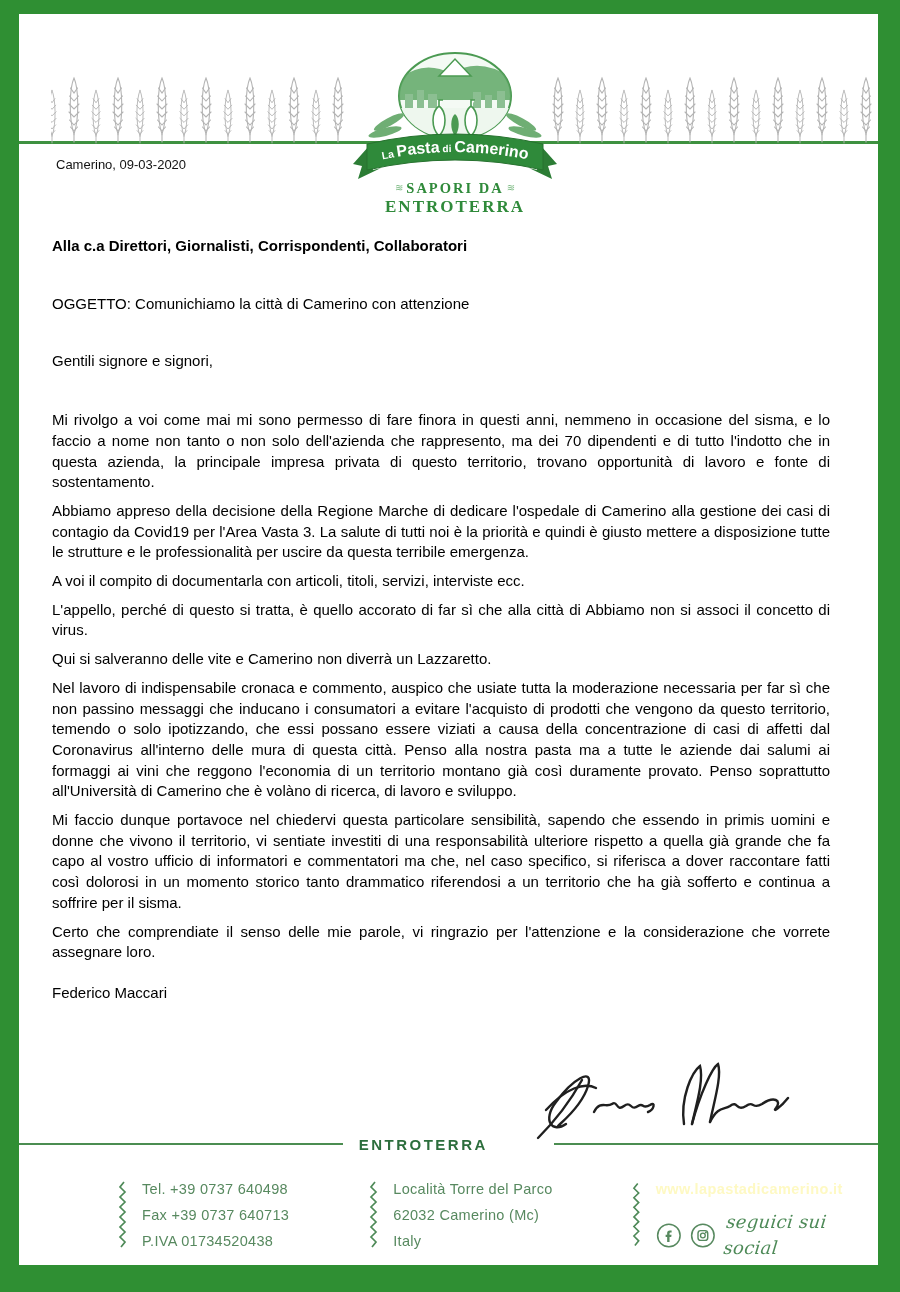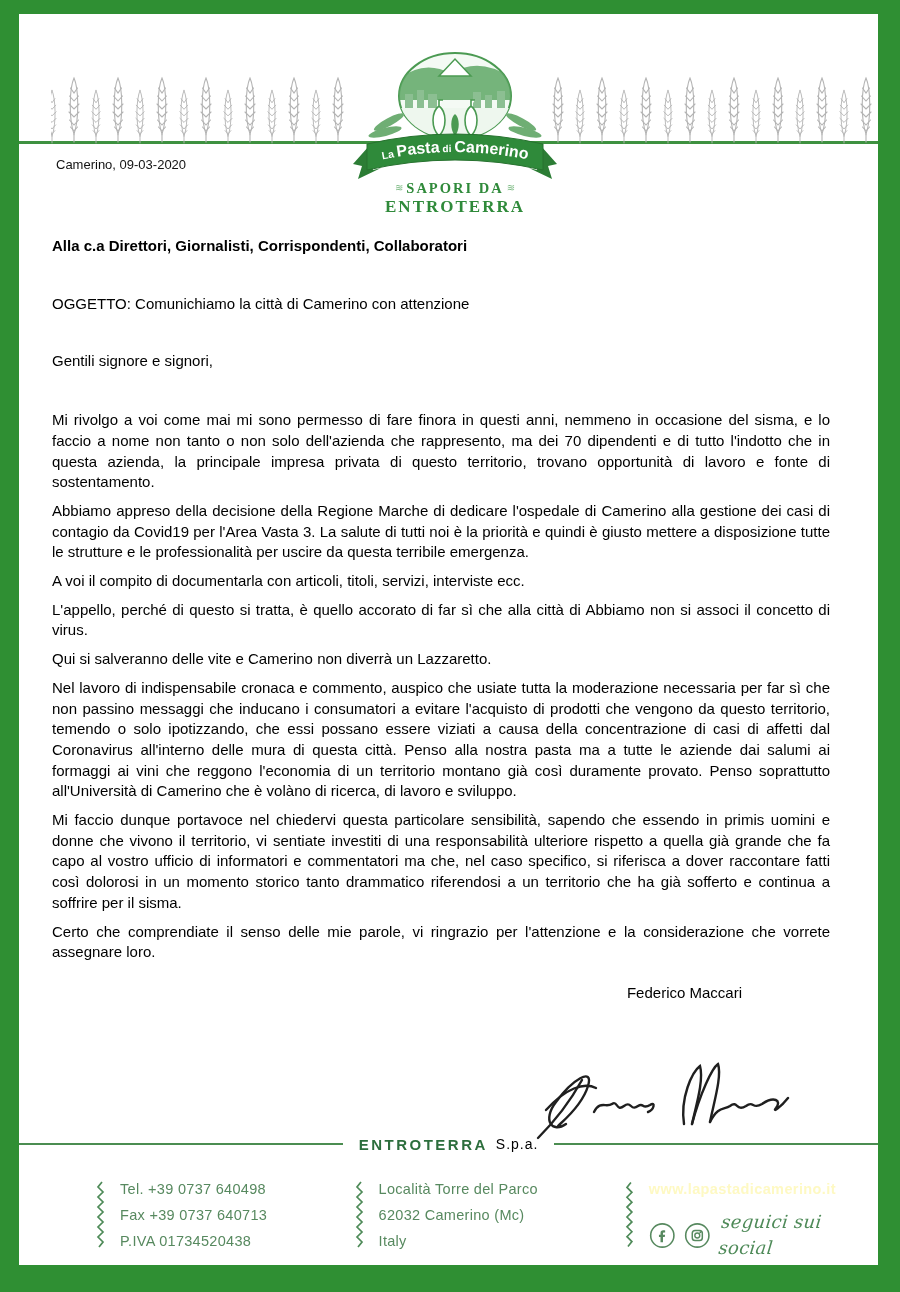--- a/index.html
+++ b/index.html
@@ -18,32 +18,32 @@
   .tagline .orn{color:#7ab981;font-size:10px;letter-spacing:0;vertical-align:2px;padding:0 3px;font-weight:normal;}
 
   .date{position:absolute;left:56px;top:157px;font-size:13px;color:#121212;}
 
   
   .body{position:absolute;left:52px;top:236px;width:790px;color:#000000;font-size:15px;line-height:20.7px;}
   .body p{margin:0 12px 8px 0;text-align:justify;}
   .recipients{font-weight:bold;margin:0 0 37px 0 !important;text-align:left !important;}
   .subject{margin:0 0 37px 0 !important;text-align:left;}
   .salutation{margin:0 0 38px 0 !important;text-align:left !important;}
-  .signer{margin-top:20px;text-align:right;padding-right:100px;font-size:15px;}
+  .signer{margin-top:20px;padding-right:100px;font-size:15px;}
 
   .signature{position:absolute;left:532px;top:1058px;width:276px;height:92px;z-index:4;}
 
   
   .divider{position:absolute;left:19px;right:22px;top:1134px;height:20px;display:flex;align-items:center;z-index:2;}
   .divider .rule{flex:1;height:2px;background:#4b8d51;}
   .divider .co{margin:0 8px 0 16px;font-size:15px;font-weight:bold;letter-spacing:2.5px;color:#2c6e3c;}
-  .divider .spa{margin-right:16px;font-size:14px;color:#000000;letter-spacing:1px;}
-
-  
-  .footer{position:absolute;left:2px;right:22px;top:1176px;display:flex;padding-left:94px;box-sizing:border-box;z-index:2;}
+  .divider .spa{margin-right:16px;font-size:14px;color:#ffffff;letter-spacing:1px;}
+
+  
+  .footer{position:absolute;left:24px;right:22px;top:1176px;display:flex;padding-left:94px;box-sizing:border-box;z-index:2;}
   .fcol{display:flex;align-items:flex-start;}
   .fcol .stitch{margin-right:14px;margin-top:4px;}
   .fcol .rows{color:#57895f;font-size:14.5px;line-height:26px;letter-spacing:0.3px;}
   .fcol1{width:262px;}
   .fcol2{width:274px;}
   .url{font-weight:bold;color:#fef9c3;letter-spacing:0.4px;}
   .social-row{display:flex;align-items:center;gap:9px;margin-top:7px;}
   .script{font-family:"DejaVu Serif",serif;font-style:italic;font-size:18px;color:#4e8a58;transform:skewX(-6deg);}
 </style>
 </head>

